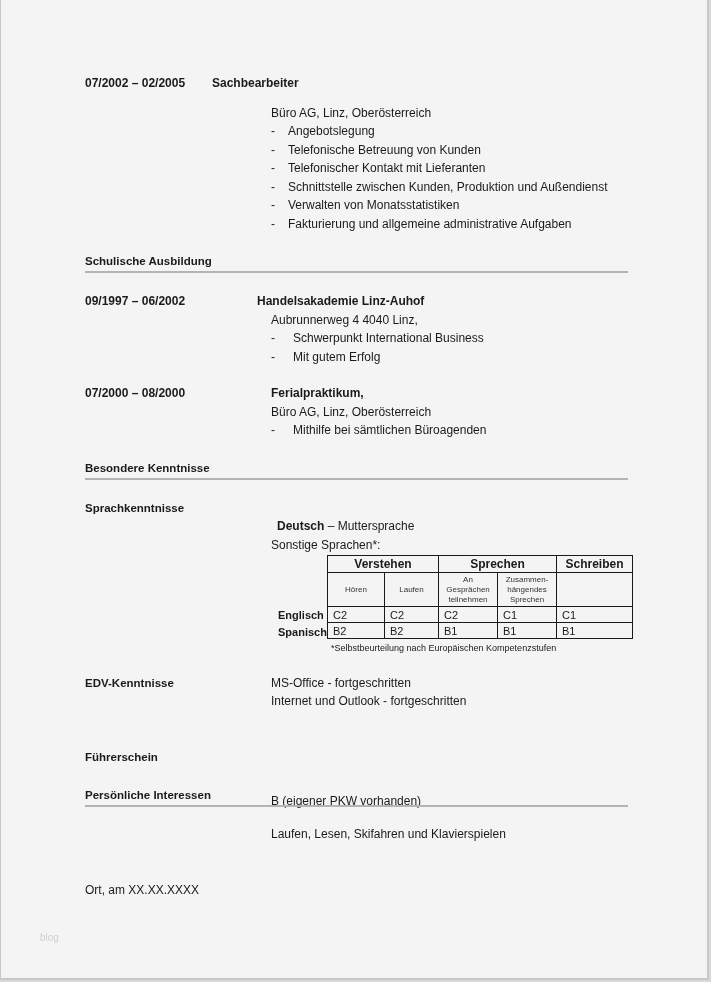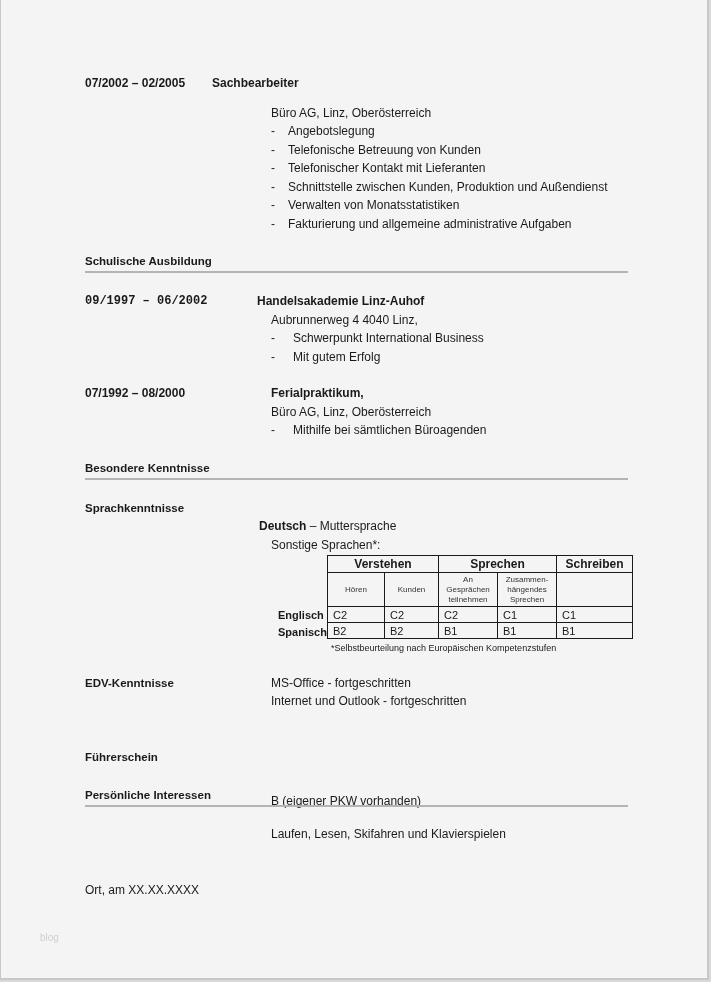--- a/index.html
+++ b/index.html
@@ -40,55 +40,55 @@
   <div class="abs" style="left:270px;top:124px;"><span class="dash">-</span><span>Angebotslegung</span></div>
   <div class="abs" style="left:270px;top:143px;"><span class="dash">-</span><span>Telefonische Betreuung von Kunden</span></div>
   <div class="abs" style="left:270px;top:161px;"><span class="dash">-</span><span>Telefonischer Kontakt mit Lieferanten</span></div>
   <div class="abs" style="left:270px;top:180px;"><span class="dash">-</span><span>Schnittstelle zwischen Kunden, Produktion und Außendienst</span></div>
   <div class="abs" style="left:270px;top:198px;"><span class="dash">-</span><span>Verwalten von Monatsstatistiken</span></div>
   <div class="abs" style="left:270px;top:217px;"><span class="dash">-</span><span>Fakturierung und allgemeine administrative Aufgaben</span></div>
 
   <div class="abs b" style="left:84px;top:254px;font-size:11.5px;">Schulische Ausbildung</div>
   <div class="rule" style="top:271px;"></div>
 
-  <div class="abs b" style="left:84px;top:294px;font-family:Liberation Mono, monospace;">09/1997 – 06/2002</div>
+  <div class="abs b" style="left:84px;top:294px;">09/1997 – 06/2002</div>
   <div class="abs b" style="left:256px;top:294px;">Handelsakademie Linz-Auhof</div>
   <div class="abs" style="left:270px;top:313px;">Aubrunnerweg 4 4040 Linz,</div>
   <div class="abs" style="left:270px;top:331px;"><span class="dash2">-</span><span>Schwerpunkt International Business</span></div>
   <div class="abs" style="left:270px;top:350px;"><span class="dash2">-</span><span>Mit gutem Erfolg</span></div>
 
-  <div class="abs b" style="left:84px;top:386px;">07/1992 – 08/2000</div>
+  <div class="abs b" style="left:84px;top:386px;">07/2000 – 08/2000</div>
   <div class="abs b" style="left:270px;top:386px;">Ferialpraktikum,</div>
   <div class="abs" style="left:270px;top:405px;">Büro AG, Linz, Oberösterreich</div>
   <div class="abs" style="left:270px;top:423px;"><span class="dash2">-</span><span>Mithilfe bei sämtlichen Büroagenden</span></div>
 
   <div class="abs b" style="left:84px;top:461px;font-size:11.5px;">Besondere Kenntnisse</div>
   <div class="rule" style="top:478px;"></div>
 
   <div class="abs b" style="left:84px;top:501px;font-size:11.5px;">Sprachkenntnisse</div>
-  <div class="abs" style="left:258px;top:519px;"><span class="b">Deutsch</span><span> – Muttersprache</span></div>
+  <div class="abs" style="left:276px;top:519px;"><span class="b">Deutsch</span><span> – Muttersprache</span></div>
   <div class="abs" style="left:270px;top:538px;">Sonstige Sprachen*:</div>
 
   <table class="lang">
     <colgroup>
       <col style="width:57px">
         <col style="width:54px">
         <col style="width:59px">
         <col style="width:59px">
         <col style="width:76px">
     </colgroup>
     <tbody>
         <tr>
       <th colspan="2">Verstehen</th>
       <th colspan="2">Sprechen</th>
       <th>Schreiben</th>
     </tr>
     <tr>
       <td class="sub">Hören</td>
-      <td class="sub">Kunden</td>
+      <td class="sub">Laufen</td>
       <td class="sub">An Gesprächen teilnehmen</td>
       <td class="sub">Zusammen-hängendes Sprechen</td>
       <td class="sub"></td>
     </tr>
     <tr>
       <td class="val">C2</td>
       <td class="val">C2</td>
       <td class="val">C2</td>
       <td class="val">C1</td>
       <td class="val">C1</td>

